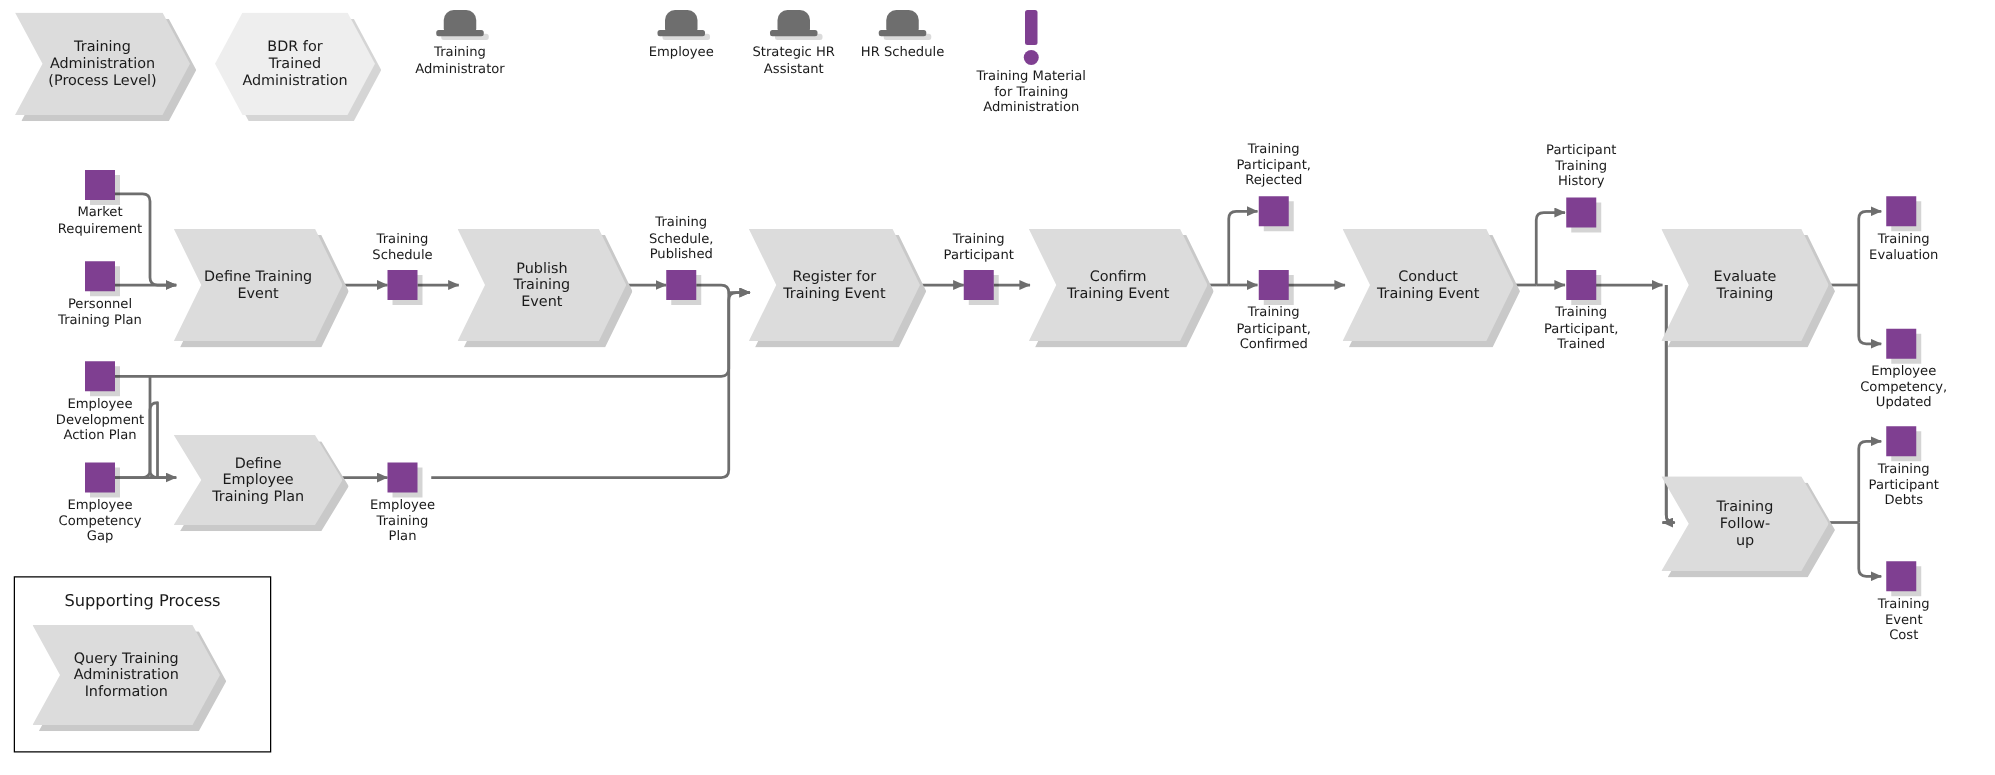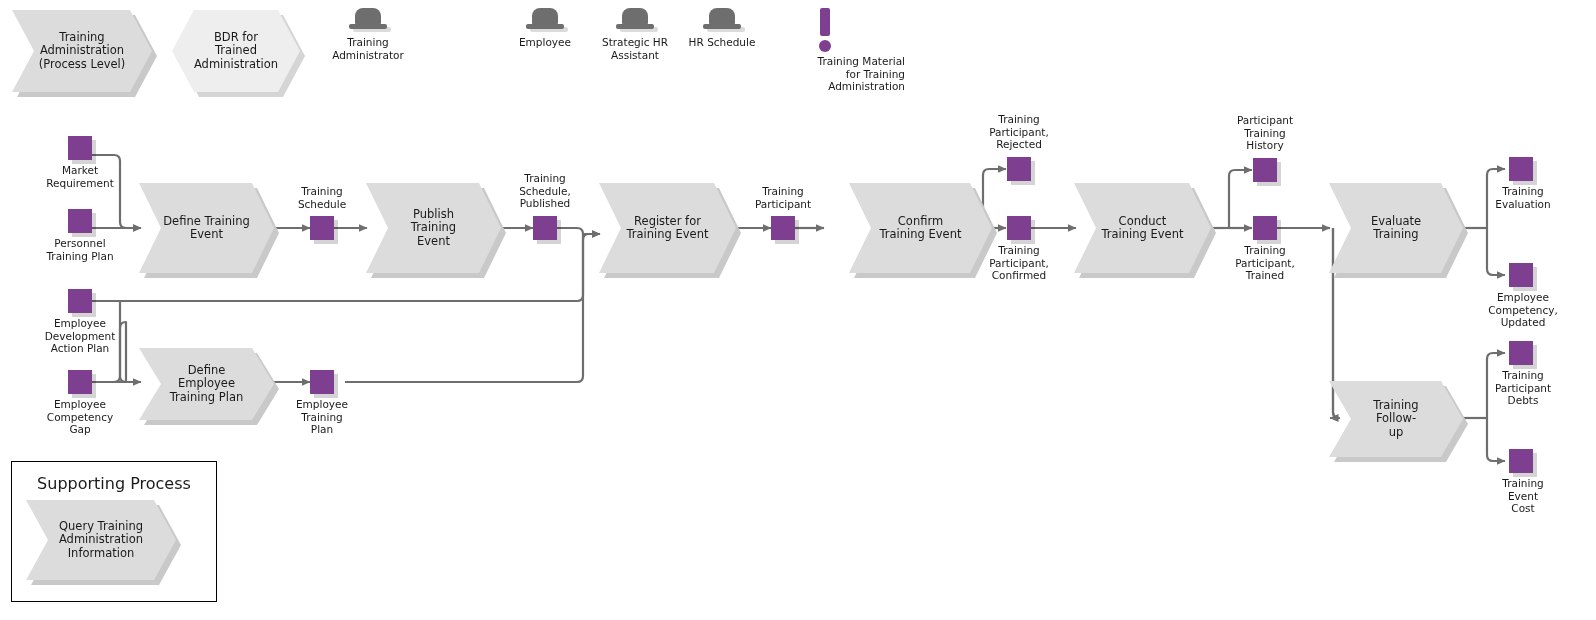--- a/index.html
+++ b/index.html
@@ -131,21 +131,21 @@
     border-radius: 2px;
   }
   .role-label {
     font-size: 10.5px;
     color: #1a1a1a;
     line-height: 12.5px;
     white-space: pre-line;
   }
 
   
-  .material { position: absolute; width: 160px; text-align: right; }
+  .material { position: absolute; width: 160px; text-align: center; }
   .material-icon {
     position: relative;
     width: 30px; height: 44px;
     margin: 0 auto 3px auto;
   }
   .material-icon .bar {
     position: absolute;
     left: 10px; top: 0;
     width: 10px; height: 28px;
     background: #7f3f91;
@@ -169,21 +169,21 @@
   .support-frame {
     position: absolute;
     border: 1.5px solid #000000;
     background: #ffffff;
     box-sizing: border-box;
   }
   .support-title {
     position: absolute;
     top: 12px; left: 0; right: 0;
     text-align: center;
-    font-size: 16px;
+    font-size: 13px;
     color: #1a1a1a;
   }
 </style>
 </head>
 <body>
 
 <div id="canvas">
 
   <svg id="wires" viewBox="0 0 1596 620" xmlns="http://www.w3.org/2000/svg">
     <defs>
@@ -360,21 +360,21 @@
   </div>
 
   <div class="chev-wrap" style="left:599px; top:183px; width:137px; height:90px;">
     <div class="chev-shadow" style="left:5px; top:5px; width:137px; height:90px;"></div>
     <div class="chev-face" style="width:137px; height:90px;">
       <span class="chev-label">Register for
 Training Event</span>
     </div>
   </div>
 
-  <div class="chev-wrap" style="left:849px; top:183px; width:143px; height:90px;">
+  <div class="chev-wrap" style="left:823px; top:183px; width:143px; height:90px;">
     <div class="chev-shadow" style="left:5px; top:5px; width:143px; height:90px;"></div>
     <div class="chev-face" style="width:143px; height:90px;">
       <span class="chev-label">Confirm
 Training Event</span>
     </div>
   </div>
 
   <div class="chev-wrap" style="left:1074px; top:183px; width:137px; height:90px;">
     <div class="chev-shadow" style="left:5px; top:5px; width:137px; height:90px;"></div>
     <div class="chev-face" style="width:137px; height:90px;">

